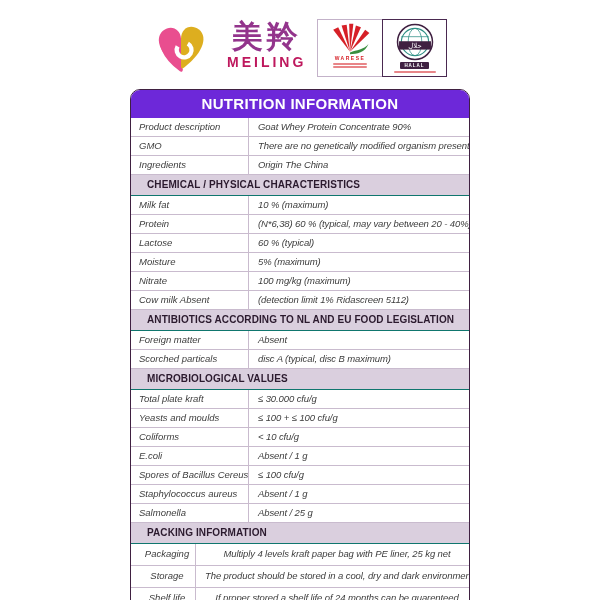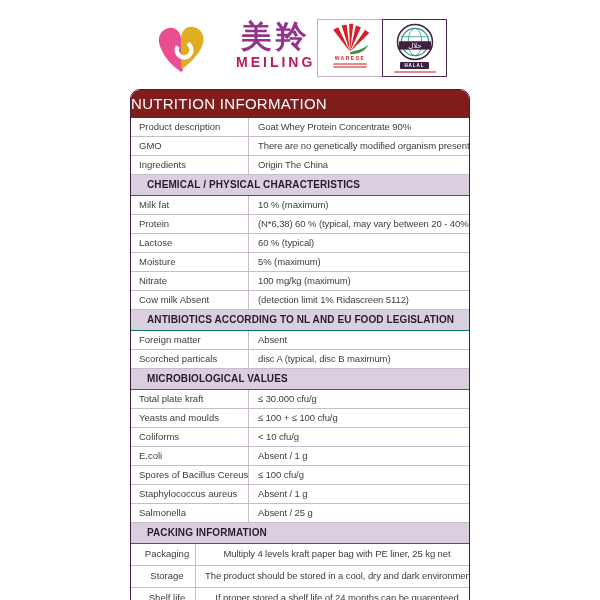--- a/index.html
+++ b/index.html
@@ -7,52 +7,52 @@
     width:600px; height:600px;
     background:#ffffff;
     font-family:"Liberation Sans", sans-serif;
     position:relative;
     overflow:hidden;
   }
 
   
   .brand-block { position:absolute; left:150px; top:12px; height:66px; display:flex; align-items:center; }
   .heart-logo { width:62px; height:60px; }
-  .brand-text { margin-left:24px; text-align:center; }
+  .brand-text { margin-left:15px; text-align:center; }
   .brand-chinese { color:#93348C; font-size:31px; font-weight:bold; line-height:32px; letter-spacing:4px; }
   .brand-name { color:#be185d; font-size:14px; font-weight:bold; letter-spacing:3px; margin-top:1px; }
 
   .badges { position:absolute; left:317px; top:19px; display:flex; }
   .badge { width:65px; height:58px; background:#fff; display:flex; flex-direction:column; align-items:center; justify-content:flex-start; box-sizing:border-box; padding-top:3px; }
   .badge-left  { border:1px solid #c3b2c9; border-right:none; }
   .badge-right { border:1px solid #4a2950; }
   .badge-caption { font-size:5px; font-weight:bold; color:#D62027; letter-spacing:1.5px; line-height:6px; }
   .tiny-line { height:2px; background:rgba(214,32,39,.55); border-radius:1px; margin-top:1.5px; }
   .tiny-line.w1 { width:34px; } .tiny-line.w2 { width:42px; }
   .halal-band { background:#3F2041; color:#fff; font-size:4.5px; font-weight:bold; letter-spacing:1px; padding:1px 4px; border-radius:1px; line-height:5px; margin-top:1px; }
 
   
   .spec-table {
     position:absolute; left:130px; top:89px; width:340px;
     border:1.5px solid #3F2041; border-radius:10px;
     overflow:hidden; box-sizing:border-box; background:#fff;
   }
   .table-title {
-    background:#7f1d1d; color:#ffffff;
-    height:28px; line-height:28px; 
-    font-size:15px; font-weight:normal; letter-spacing:0.3px;
+    background:#6d28d9; color:#ffffff;
+    height:28px; line-height:28px; text-align:center;
+    font-size:15px; font-weight:bold; letter-spacing:0.3px;
   }
   .section-header {
     background:#DACFDE; color:#2B1A2E;
     font-size:10px; font-weight:bold;
     height:20px; line-height:20px;
     padding-left:16px; letter-spacing:0.1px;
     border-bottom:1px solid #0f766e;
   }
-  .row { display:flex; height:18px; border-bottom:1px solid #C9BBCE; }
+  .row { display:flex; height:18px; border-bottom:1px solid #C9BBCE;font-style:italic; }
   .row:last-child { border-bottom:none; }
   .row .cell { font-size:9.5px; color:#3d3d3d; line-height:17px; white-space:nowrap; overflow:hidden; }
   .row .label { width:118px; box-sizing:border-box; padding-left:8px; border-right:1px solid #C9BBCE; flex:0 0 auto; }
   .row .value { flex:1; padding-left:9px; letter-spacing:-0.1px; }
   .row.narrow { height:21px; }
   .row.narrow .cell { line-height:20px;text-align:center; }
   .row.narrow .label { width:65px; }
 </style>
 </head>
 <body>

